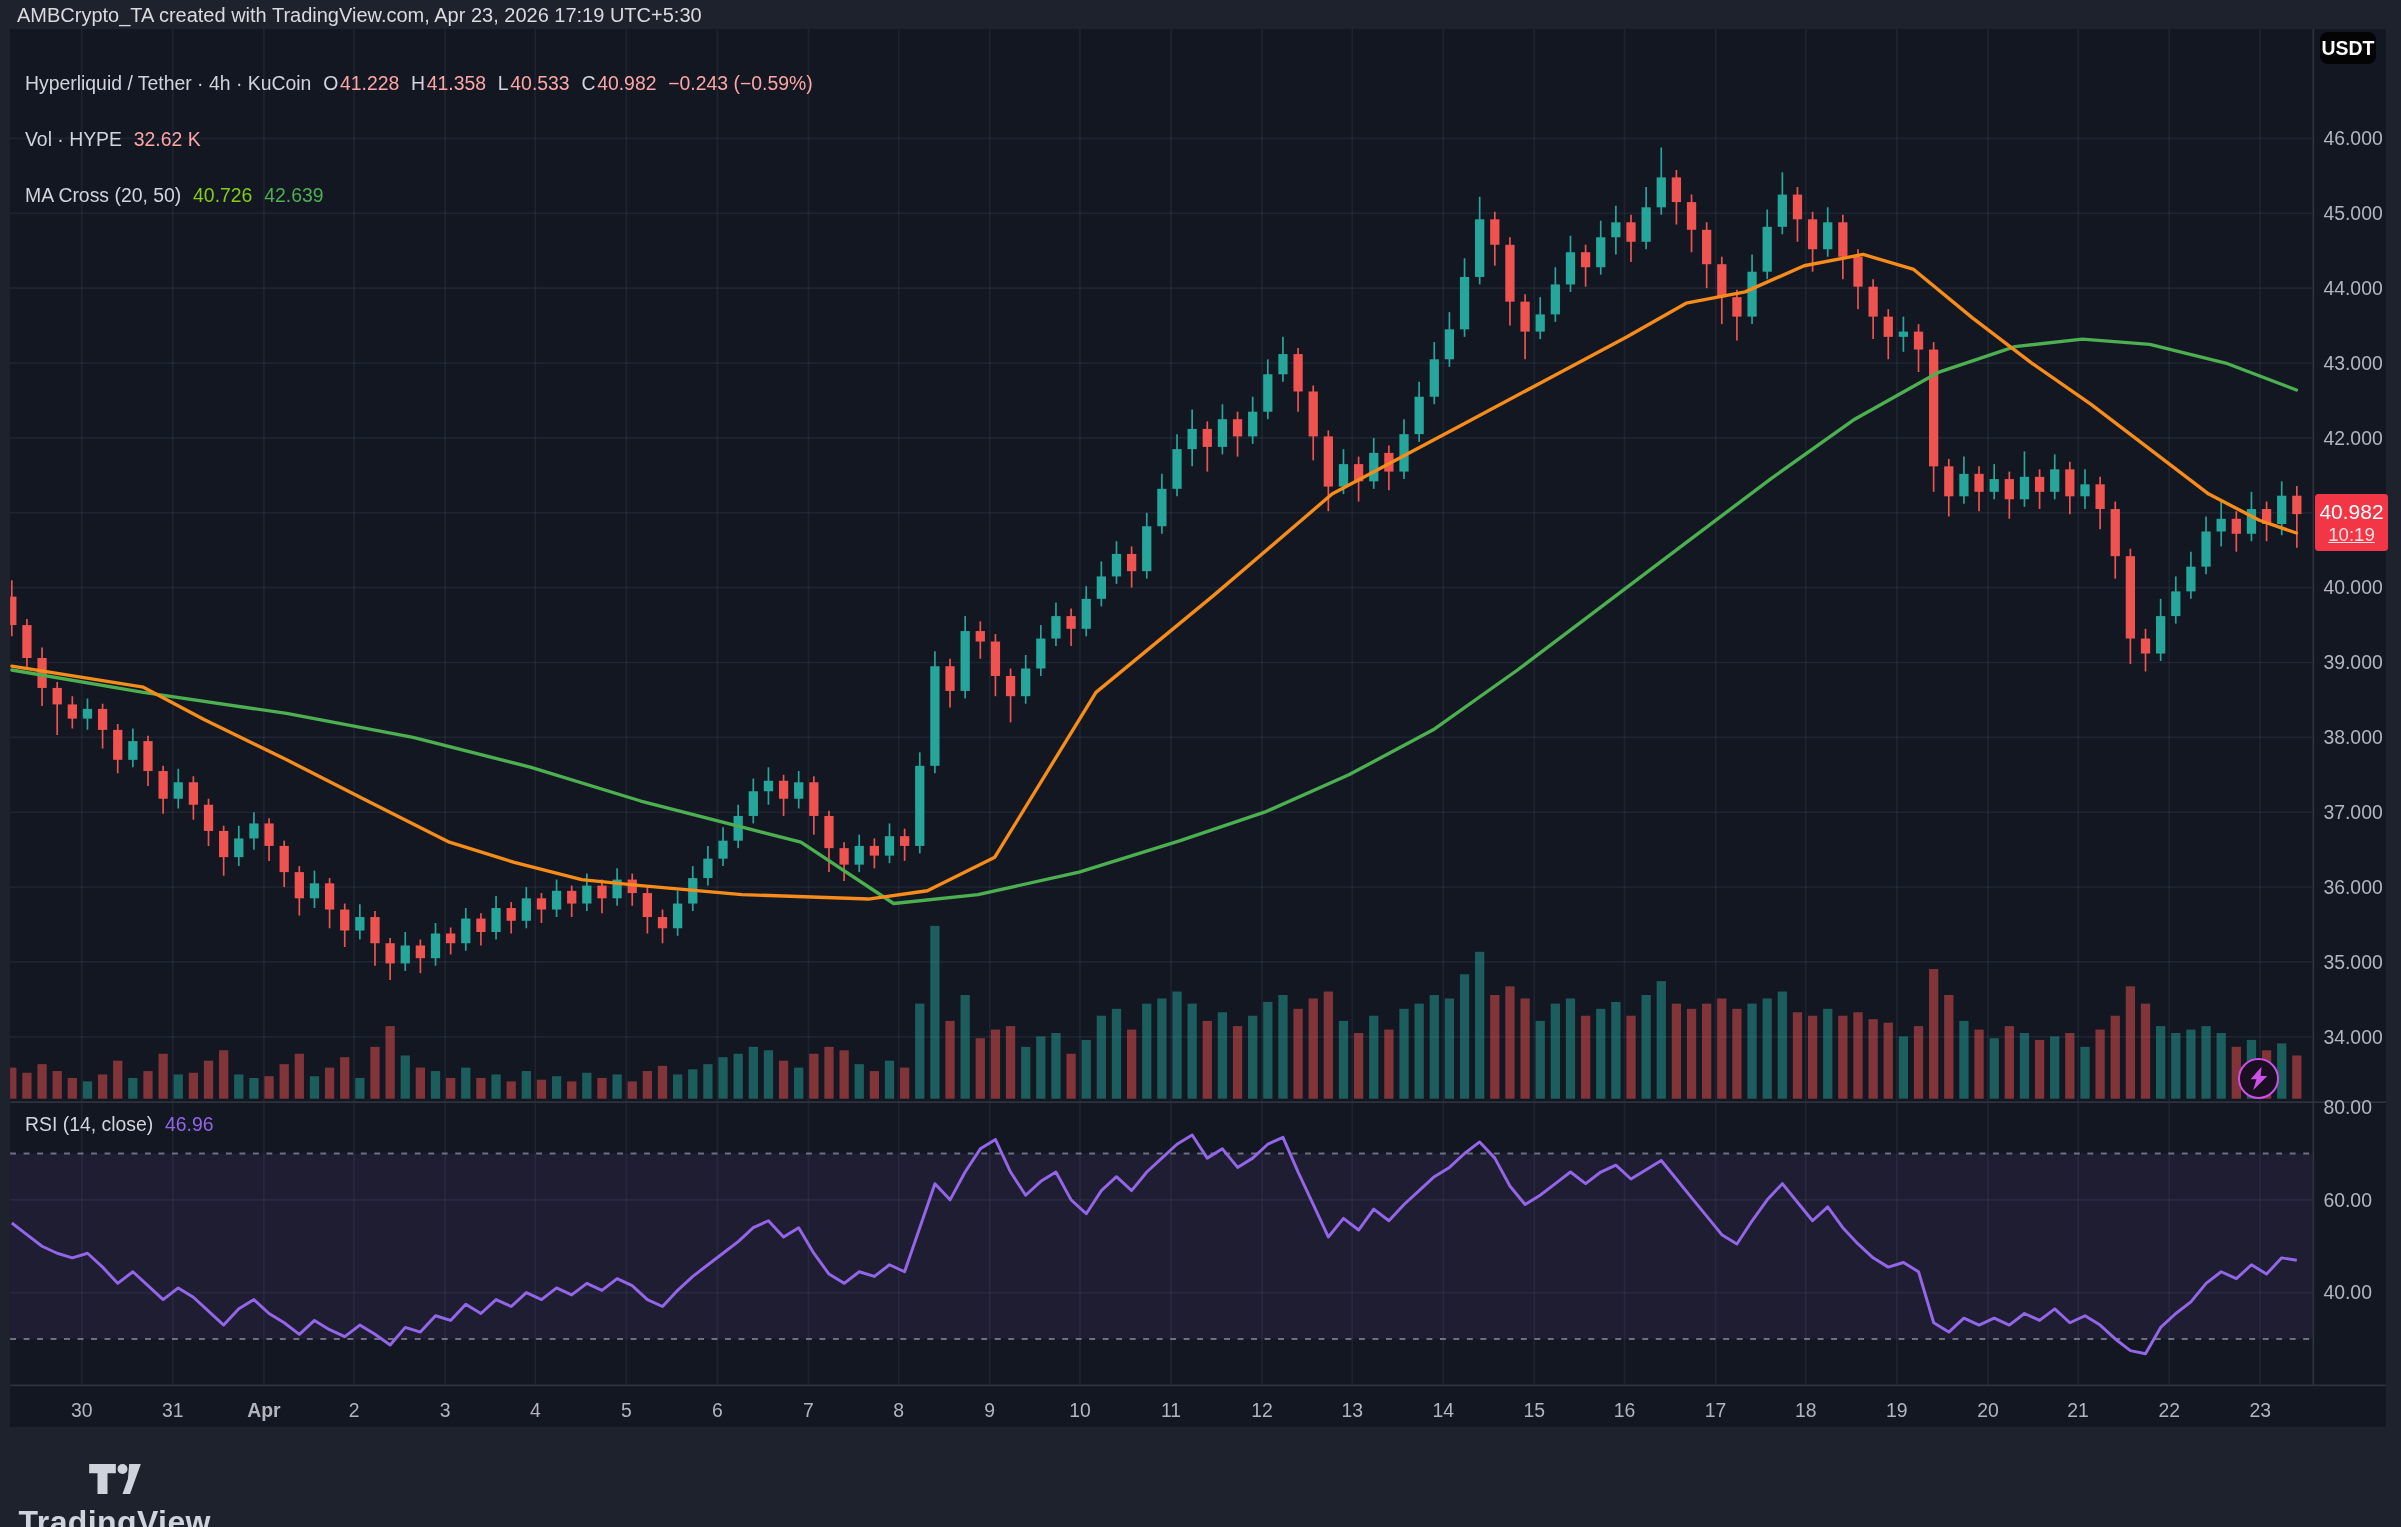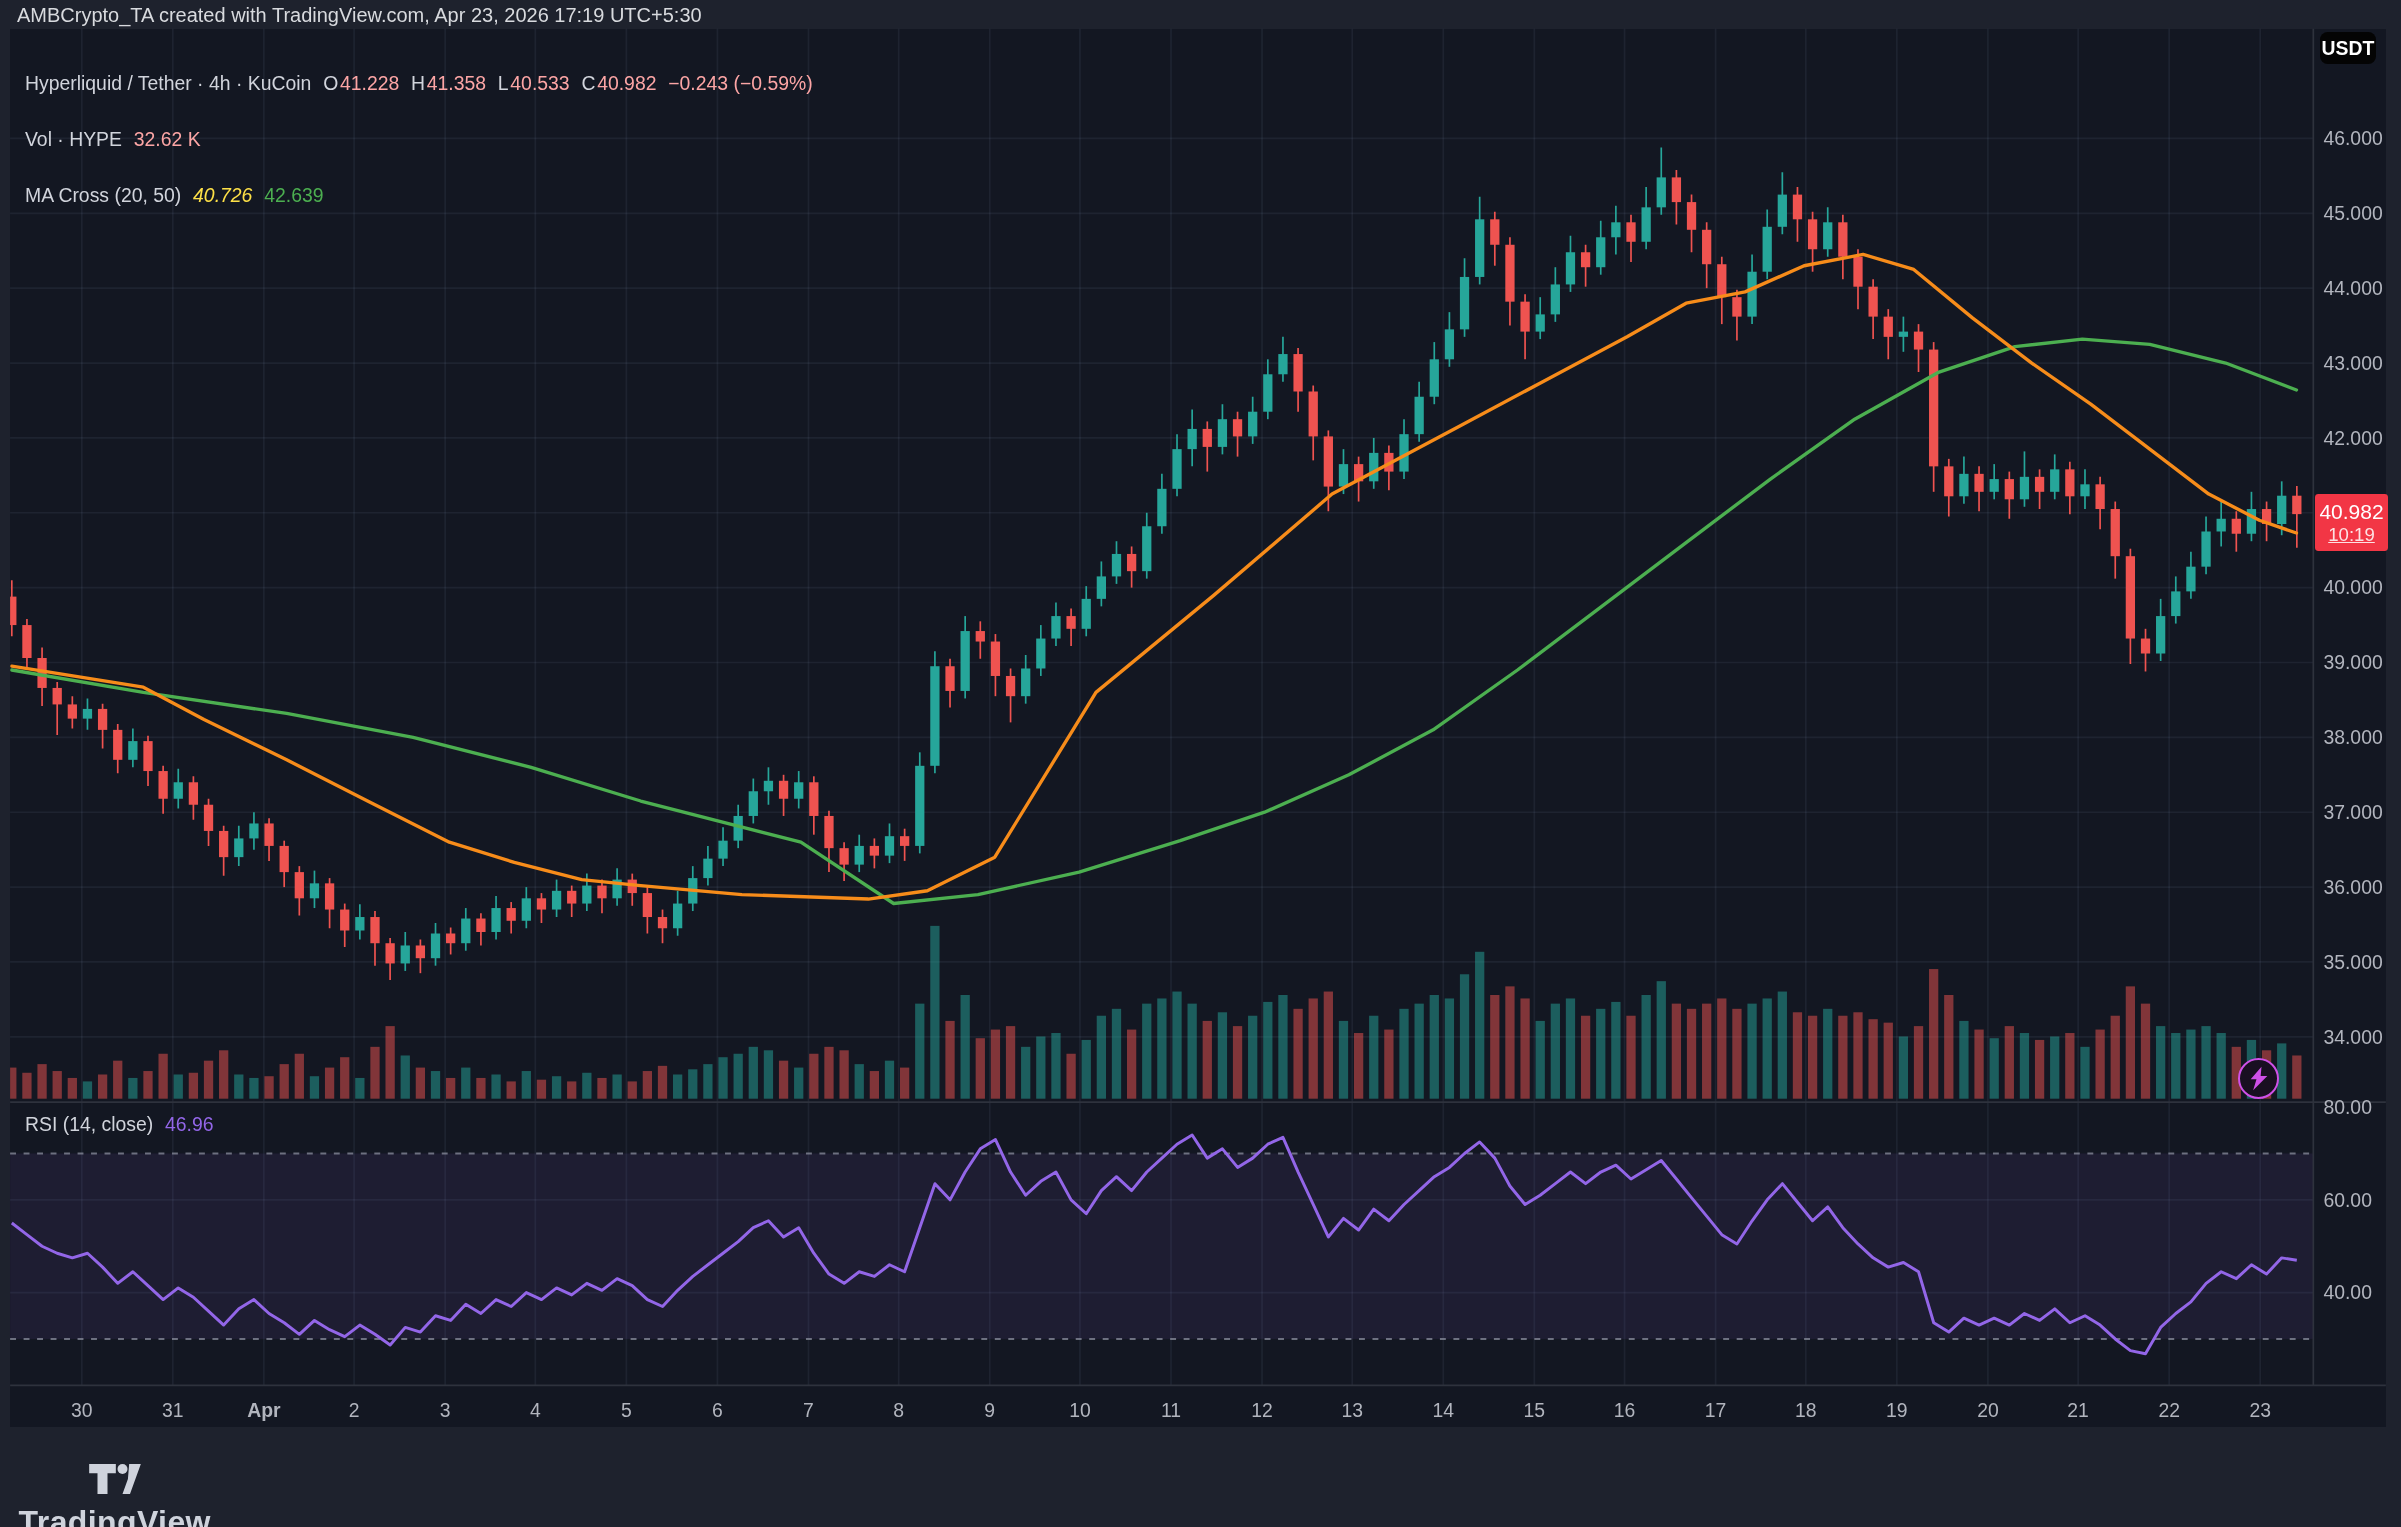--- a/index.html
+++ b/index.html
@@ -8,21 +8,21 @@
   .header-bar{position:absolute;left:0;top:0;width:2159px;height:29px;background:#1e222d;}
   .header-bar span{position:absolute;left:17px;top:4.2px;font-size:20px;color:#d8dade;}
   .chart-shell{position:absolute;left:10px;top:29px;width:2376px;height:1398px;background:#131722;}
   #chart-svg{position:absolute;left:0;top:0;width:2401px;height:1528px;}
   svg text{font-family:"Liberation Sans","DejaVu Sans",sans-serif;font-size:23px;fill:#b2b5be;}
   .legend{position:absolute;left:25px;top:32px;z-index:5;}
   .legend-row{display:flex;align-items:baseline;gap:11.8px;height:16px;margin-bottom:5px;
     font-size:19.4px;color:#d1d4dc;white-space:nowrap;margin-top:40px;}
   .legend-row .pair{display:inline-flex;gap:1.7px;}
   .red-val{color:#fca5a5;}
-  .orange-val{color:#fde047;font-style:italic;}
+  .orange-val{color:#84cc16;}
   .green-val{color:#4caf50;}
   .purple-val{color:#9366e8;}
   .dim{color:#d1d4dc;}
   .rsi-legend{position:absolute;left:25px;top:1113px;z-index:5;font-size:19.4px;color:#d1d4dc;
     display:flex;gap:11.8px;white-space:nowrap;}
   .usdt-btn{position:absolute;left:2320px;top:32px;width:56px;height:32px;background:#040404;
     border-radius:7.6px;color:#fff;font-size:19.4px;font-weight:600;display:flex;align-items:center;
     justify-content:center;z-index:6;cursor:pointer;}
   .price-badge{position:absolute;left:2315px;top:494px;width:73px;height:57px;background:#f23645;
     border-radius:3.4px;z-index:6;display:flex;flex-direction:column;align-items:center;justify-content:center;}

